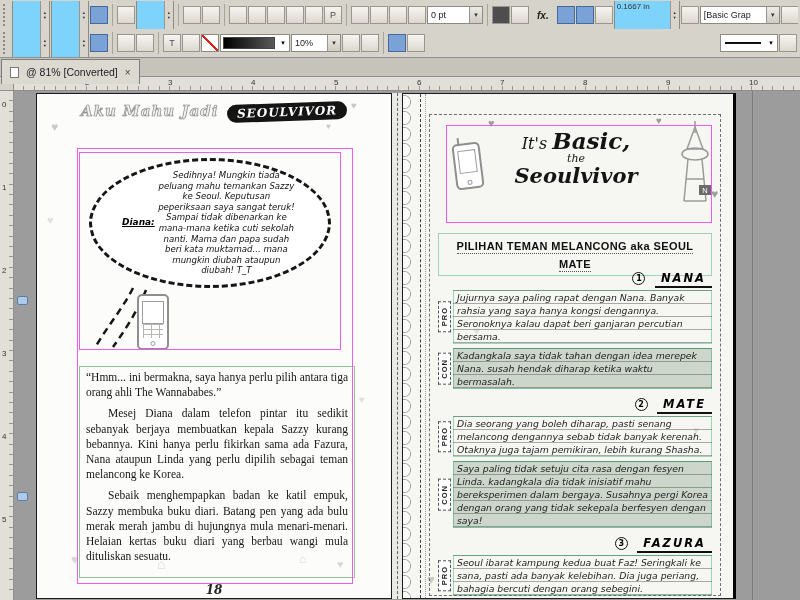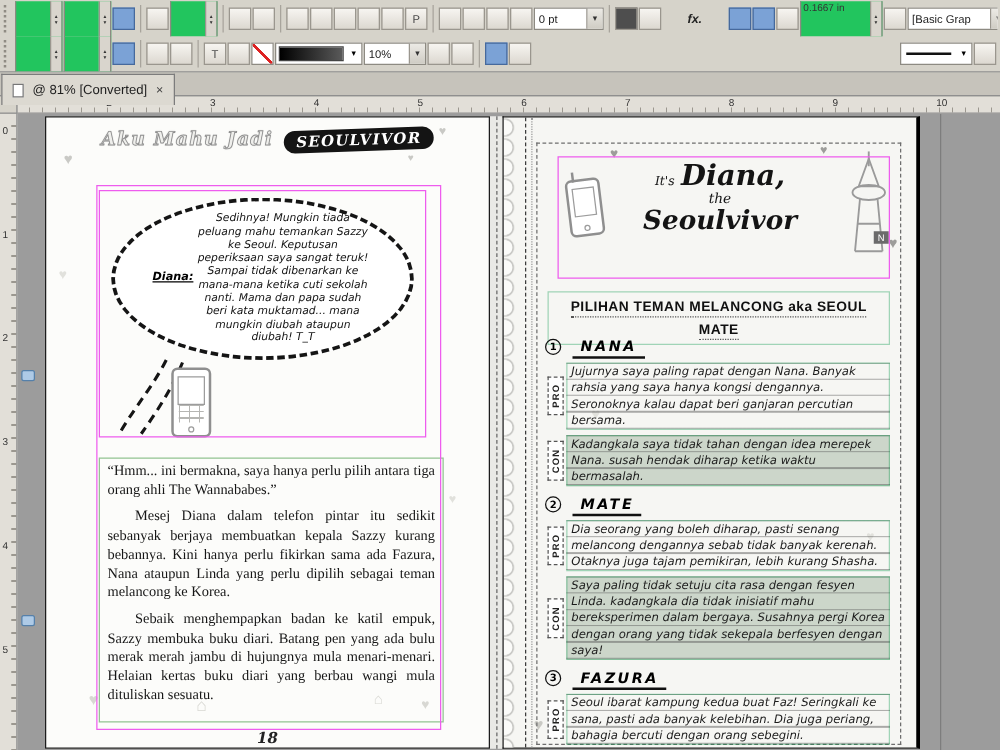--- a/index.html
+++ b/index.html
@@ -10,29 +10,29 @@
   
   #toolbar{position:absolute;top:0;left:0;right:0;height:58px;background:#d6d3ca;
            border-bottom:1px solid #8f8f8f;padding:1px 2px;z-index:30}
   .trow{display:flex;align-items:center;gap:1px;height:28px;padding:0 1px;overflow:hidden}
   .grip{width:5px;height:22px;border-left:2px dotted #8f8b83;margin-right:3px;flex:0 0 auto}
   .tbx{width:18px;height:18px;border:1px solid #9a968e;background:linear-gradient(#f7f5f1,#dcd8d0);
        display:flex;align-items:center;justify-content:center;font-size:9px;color:#4a4a4a;flex:0 0 auto}
   .tbx.blue{background:#7ba2d6;border-color:#46699c;color:#fff}
   .tbx.dark{background:#4e4e4e;color:#eee}
   .sep{width:1px;height:22px;background:#a8a49c;margin:0 3px;flex:0 0 auto}
-  .spin{display:flex;flex:0 0 auto;width:38px;height:33px;border:1px solid #8d8a82;background:#22c55e}
+  .spin{display:flex;flex:0 0 auto;width:38px;height:33px;border:1px solid #8d8a82;background:#7dd3fc}
   .spin .val{flex:1;font-size:8px;color:#333;padding:2px 2px;white-space:nowrap;overflow:hidden}
   .spin .arrs{width:9px;background:#d9d5cd;border-left:1px solid #9a968e;display:flex;flex-direction:column;
               align-items:center;justify-content:center;font-size:4.5px;line-height:5px;color:#333}
   .combo{display:flex;align-items:center;flex:0 0 auto;height:18px;border:1px solid #8d8a82;background:#fff;font-size:9px;color:#222}
   .combo .cval{padding:0 3px;white-space:nowrap;overflow:hidden;flex:1}
   .combo .dd{width:13px;align-self:stretch;background:linear-gradient(#eceae5,#cfccc4);
              border-left:1px solid #9a968e;display:flex;align-items:center;justify-content:center;font-size:7px;color:#333}
-  .fxbtn{font:bold italic 10px "Liberation Sans",sans-serif;padding:0 20px;height:18px;display:flex;align-items:center;color:#222;flex:0 0 auto}
+  .fxbtn{font:bold italic 10px "Liberation Sans",sans-serif;padding:0 7px;height:18px;display:flex;align-items:center;color:#222;flex:0 0 auto}
   .swatchwrap{display:flex;flex:0 0 auto;height:18px;border:1px solid #8d8a82;background:#fff;align-items:center}
   .swatch{width:52px;height:12px;margin:0 2px;border:1px solid #444;background:linear-gradient(to right,#000 0%,#5a5a5a 100%)}
   .nonebox{width:18px;height:18px;flex:0 0 auto;border:1px solid #8d8a82;
            background:linear-gradient(to top right,rgba(0,0,0,0) 45%,#d22 45% 55%,rgba(0,0,0,0) 55%),#fff}
   .linecombo{display:flex;align-items:center;flex:0 0 auto;height:18px;width:58px;border:1px solid #8d8a82;background:#fff}
   .lineglyph{flex:1;height:2px;background:#111;margin:0 4px}
   .spacer{flex:1 1 auto}
 
   
   #tabbar{position:absolute;top:58px;left:0;right:0;height:19px;background:#c6c3bb;border-bottom:1px solid #8f8f8f;z-index:30}
@@ -97,34 +97,34 @@
 
   
   .scallop{position:absolute;left:0;top:0;bottom:0;width:13px;
     background-image:radial-gradient(circle at 1px 8px,#fbfbf9 6px,#a2a29f 6.5px,rgba(0,0,0,0) 7.5px);
     background-size:13px 16px;background-repeat:repeat-y;z-index:4}
   .dashline{position:absolute;left:17px;top:0;bottom:0;border-left:1.5px dashed #3c3c3c;z-index:3}
   .dotline{position:absolute;left:22px;top:0;bottom:0;border-left:1px dotted #9a9a9a;z-index:3}
   .mainbox{position:absolute;left:26px;top:20px;right:12px;bottom:2px;border:1.5px dashed #6e6e6e;z-index:2}
   .logo-text{position:absolute;left:60px;top:12px;width:172px;text-align:center;
              font-family:"DejaVu Serif",serif;font-style:italic;color:#141414;z-index:3}
-  .lt-small{font-size:10px}
+  .lt-small{font-size:16px}
   .lt-big{font-size:23px;font-weight:bold}
   .lt2{font-size:11px;margin-top:-2px}
   .lt3{font-size:21px;font-weight:bold;margin-top:-2px}
   .lt4{display:inline-block;font-size:13px;font-weight:bold;border-bottom:1px dashed #444;margin-top:1px;padding:0 6px}
   .tower{position:absolute;right:8px;top:6px;z-index:3}
   .rheart{position:absolute;color:#9d9d9a;z-index:3}
 
   .heading{position:absolute;left:8px;top:118px;right:8px;text-align:center;border:1px solid rgba(0,150,70,.35);
            padding:2px 0 3px;z-index:3}
   .heading span{font:bold 11px "Liberation Sans",sans-serif;letter-spacing:.4px;color:#101010;
                 border-bottom:1px dotted #555;padding-bottom:1px}
   .sections{position:absolute;left:6px;top:148px;right:8px;z-index:3}
-  .sec-name{text-align:left;margin:5px 0 4px}
+  .sec-name{text-align:right;margin:5px 0 4px}
   .numcirc{display:inline-flex;width:13px;height:13px;border:1.5px solid #111;border-radius:50%;
            align-items:center;justify-content:center;font:bold 8px "DejaVu Sans",sans-serif;margin-right:5px;vertical-align:1px}
   .sname{font:bold italic 11.5px "DejaVu Sans",sans-serif;letter-spacing:2px;border-bottom:2px solid #111;padding:0 6px 1px}
   .prow{display:flex;align-items:stretch;margin-bottom:4px}
   .labcol{width:17px;display:flex;align-items:center;justify-content:center;flex:0 0 auto}
   .rot{writing-mode:vertical-rl;transform:rotate(180deg);font:bold 7.5px "Liberation Sans",sans-serif;
        letter-spacing:1px;border:1px dashed #555;padding:5px 1px;background:rgba(255,255,255,.85);color:#222}
   .ptext{flex:1;font:italic 9.3px/13px "DejaVu Sans",sans-serif;color:#1c1c1c;border:1px solid rgba(0,150,70,.35);
          padding:0 3px;background-image:repeating-linear-gradient(to bottom,rgba(0,0,0,0) 0 12px,rgba(90,90,90,.5) 12px 13px)}
   .ptext.con{background-color:#ccd6ca}
@@ -347,21 +347,21 @@
         <div class="scr" style="height:55%"></div>
         <div class="btn"></div>
       </div>
       <span class="rheart" style="left:58px;top:2px;font-size:11px">♥</span>
       <span class="rheart" style="left:46px;top:44px;font-size:8px">♥</span>
       <span class="rheart" style="left:226px;top:0px;font-size:10px">♥</span>
       <span class="rheart" style="right:2px;top:72px;font-size:12px">♥</span>
 
       <div class="logo-text">
         <div><span class="lt-small">It's</span>
-             <span class="lt-big">Diana,</span></div>
+             <span class="lt-big">Basic,</span></div>
         <div class="lt2">the</div>
         <div class="lt3">Seoulvivor</div>
       </div>
 
       <svg class="tower" width="34" height="88" viewBox="0 0 34 88">
         <line x1="17" y1="0" x2="17" y2="12" stroke="#9a9a9a" stroke-width="1.5"></line>
         <polygon points="17,6 9,28 25,28" fill="none" stroke="#9a9a9a" stroke-width="1.5"></polygon>
         <ellipse cx="17" cy="33" rx="13" ry="6" fill="none" stroke="#9a9a9a" stroke-width="1.5"></ellipse>
         <path d="M10,38 L6,80 M24,38 L28,80 M6,80 L28,80 M8,58 L26,58" fill="none" stroke="#9a9a9a" stroke-width="1.5"></path>
         <rect x="21" y="64" width="12" height="10" fill="#6b6b6b"></rect>

